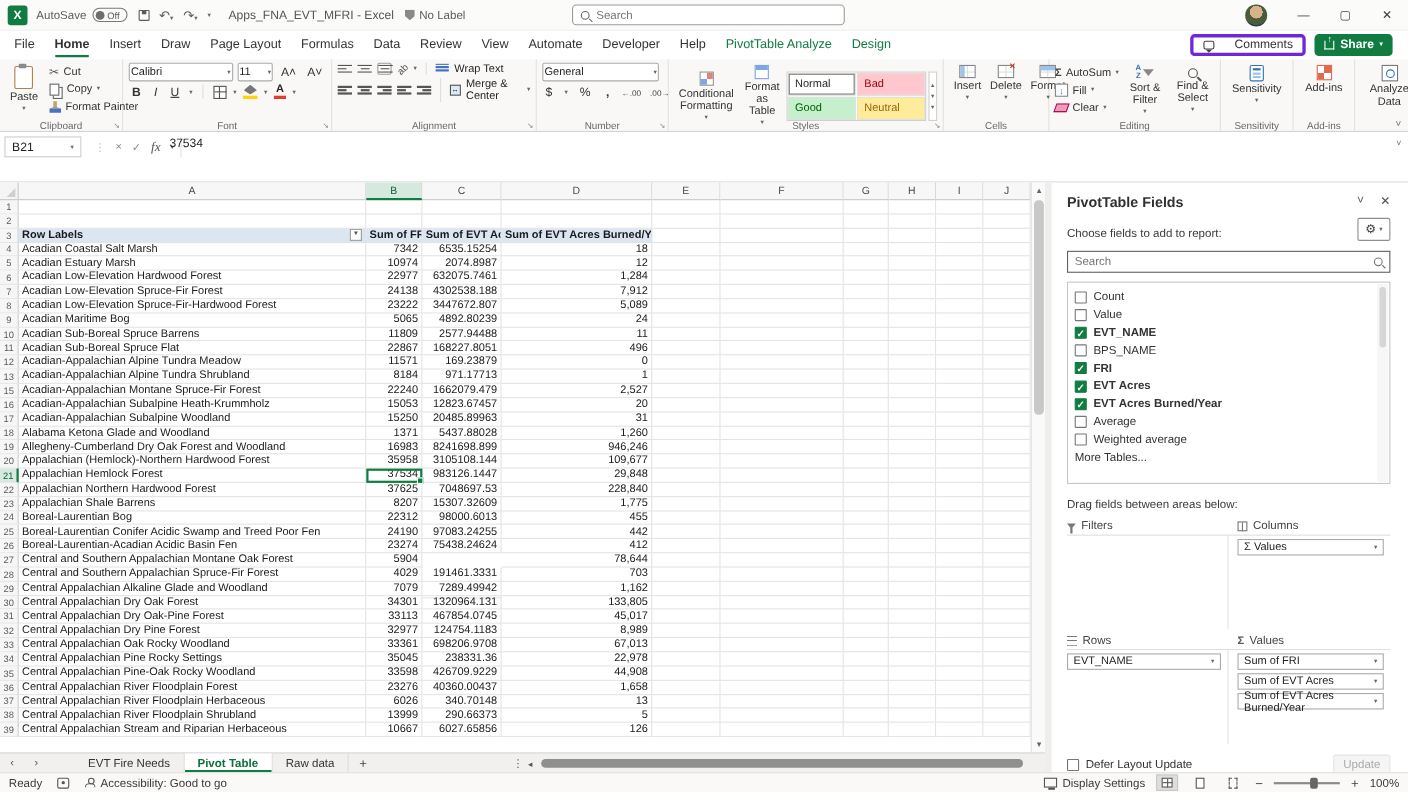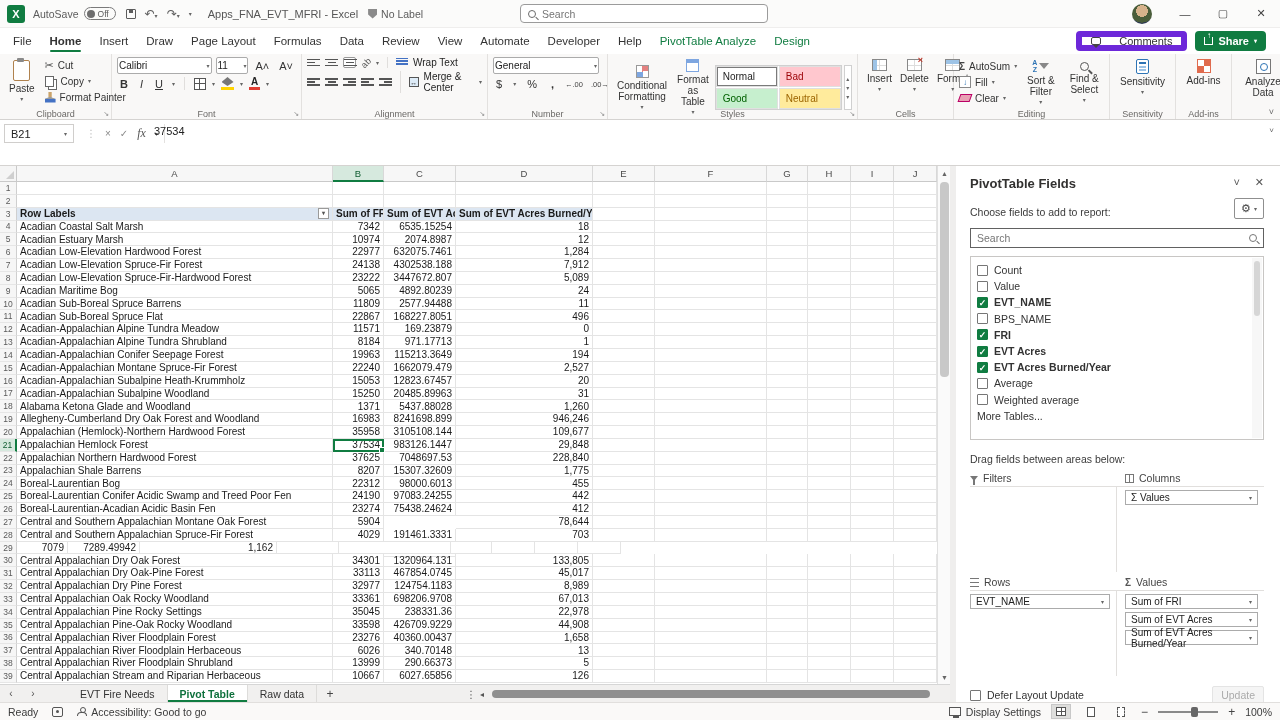--- a/index.html
+++ b/index.html
@@ -30,21 +30,21 @@
   .avatar{width:20px;height:20px;border-radius:50%;background:radial-gradient(circle at 50% 35%, #d7b38c 0 35%, #4a5d3a 36% 70%, #2e3b52 71%);margin-right:14px;}
   .winbtn{width:38px;height:28px;display:flex;align-items:center;justify-content:center;color:#444;font-size:11px;}
 
   
   #menubar{position:absolute;top:28px;left:0;width:1280px;height:26px;background:#FFFFFF;display:flex;align-items:center;padding:0 4px;}
   .mtab{font-size:11.5px;color:#333;padding:5px 9px;position:relative;white-space:nowrap;}
   .mtab.active{font-weight:bold;}
   .mtab.active:after{content:"";position:absolute;left:9px;right:9px;bottom:0;height:2.5px;background:#107C41;border-radius:2px;}
   .mtab.accent{color:#107C41;}
   .mb-right{margin-left:auto;display:flex;align-items:center;gap:8px;padding-right:10px;}
-  .btn-comments{display:flex;align-items:center;gap:18px;border:6px solid #6d28d9;border-radius:4px;background:#fff;height:20px;padding:0 9px;font-size:11px;color:#333;}
+  .btn-comments{display:flex;align-items:center;gap:18px;border:3px solid #6d28d9;border-radius:4px;background:#fff;height:20px;padding:0 9px;font-size:11px;color:#333;}
   .i-comment{width:10px;height:8px;border:1.2px solid #444;border-radius:2px;position:relative;}
   .i-comment:after{content:"";position:absolute;left:1px;top:7px;border-left:3px solid transparent;border-right:3px solid transparent;border-top:3px solid #444;}
   .btn-share{display:flex;align-items:center;gap:5px;border-radius:4px;background:#107C41;height:20px;padding:0 9px;font-size:11px;color:#fff;font-weight:bold;}
   .i-share{width:9px;height:8px;border-bottom:1.3px solid #fff;border-left:1.3px solid #fff;border-right:1.3px solid #fff;position:relative;}
   .i-share:after{content:"↑";position:absolute;left:1.5px;top:-6px;font-size:8px;color:#fff;font-weight:bold;}
   .btn-share .chev{color:#fff;}
 
   
   #ribbon{position:absolute;top:54px;left:0;width:1280px;height:66px;background:#F9F8F7;border-bottom:1px solid #D5D3D1;display:flex;}
   .rg{position:relative;border-right:1px solid #E3E1DF;padding:3px 5px 13px;flex:none;}
@@ -698,33 +698,20 @@
         <div class="c num" style="width: 72px;">971.17713</div>
         <div class="c num" style="width: 137px;">1</div>
         <div class="c" style="width: 62px;"></div>
         <div class="c" style="width: 112px;"></div>
         <div class="c" style="width: 41px;"></div>
         <div class="c" style="width: 43px;"></div>
         <div class="c" style="width: 43px;"></div>
         <div class="c" style="width: 43px;"></div>
       </div>
       <div class="grow">
-        <div class="gut">14</div>
-        <div class="c" style="width: 316px;">Acadian-Appalachian Conifer Seepage Forest</div>
-        <div class="c num" style="width: 51px;">19963</div>
-        <div class="c num" style="width: 72px;">115213.3649</div>
-        <div class="c num" style="width: 137px;">194</div>
-        <div class="c" style="width: 62px;"></div>
-        <div class="c" style="width: 112px;"></div>
-        <div class="c" style="width: 41px;"></div>
-        <div class="c" style="width: 43px;"></div>
-        <div class="c" style="width: 43px;"></div>
-        <div class="c" style="width: 43px;"></div>
-      </div>
-      <div class="grow">
         <div class="gut">15</div>
         <div class="c" style="width: 316px;">Acadian-Appalachian Montane Spruce-Fir Forest</div>
         <div class="c num" style="width: 51px;">22240</div>
         <div class="c num" style="width: 72px;">1662079.479</div>
         <div class="c num" style="width: 137px;">2,527</div>
         <div class="c" style="width: 62px;"></div>
         <div class="c" style="width: 112px;"></div>
         <div class="c" style="width: 41px;"></div>
         <div class="c" style="width: 43px;"></div>
         <div class="c" style="width: 43px;"></div>
@@ -894,20 +881,21 @@
         <div class="c num" style="width: 137px;">703</div>
         <div class="c" style="width: 62px;"></div>
         <div class="c" style="width: 112px;"></div>
         <div class="c" style="width: 41px;"></div>
         <div class="c" style="width: 43px;"></div>
         <div class="c" style="width: 43px;"></div>
         <div class="c" style="width: 43px;"></div>
       </div>
       <div class="grow">
         <div class="gut">29</div>
+        <div class="c" style="width: 316px;">Central Appalachian Alkaline Glade and Woodland</div>
         <div class="c num" style="width: 51px;">7079</div>
         <div class="c num" style="width: 72px; text-align: center;">7289.49942</div>
         <div class="c num" style="width: 137px;">1,162</div>
         <div class="c" style="width: 62px;"></div>
         <div class="c" style="width: 112px;"></div>
         <div class="c" style="width: 41px;"></div>
         <div class="c" style="width: 43px;"></div>
         <div class="c" style="width: 43px;"></div>
         <div class="c" style="width: 43px;"></div>
       </div>

